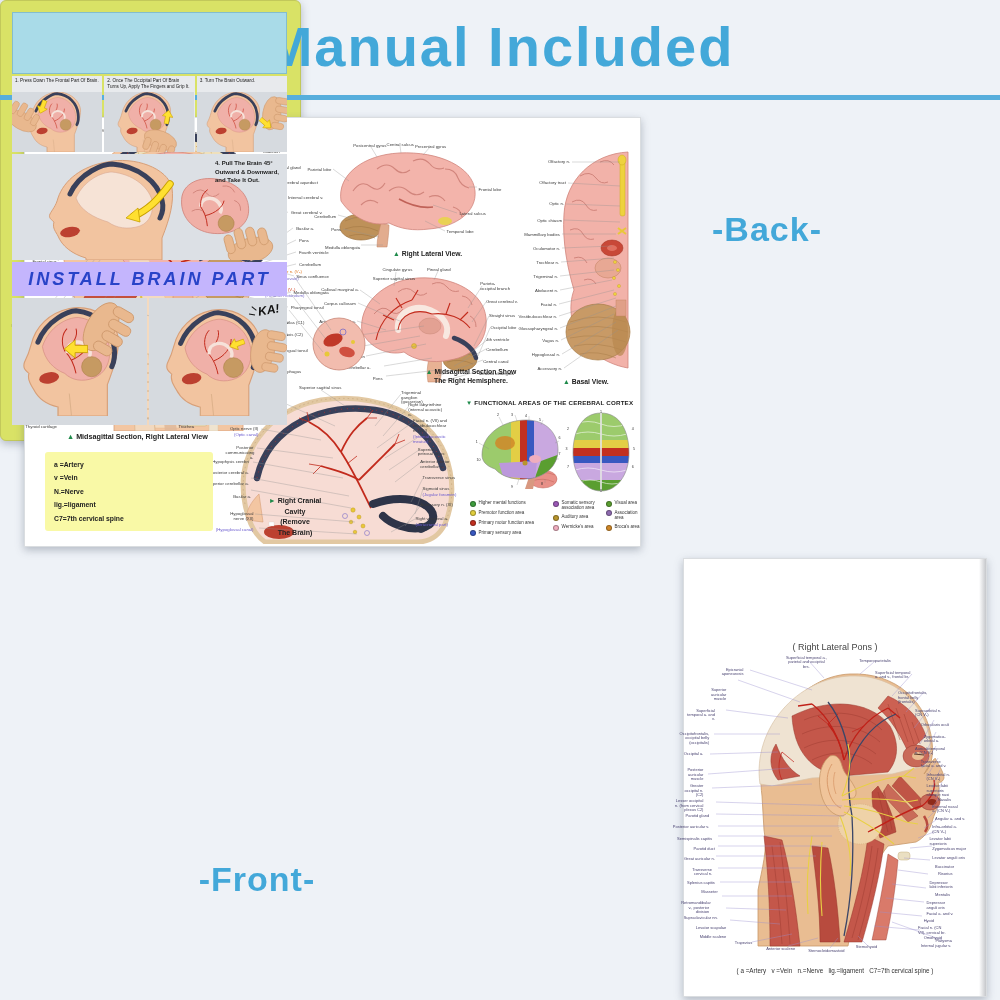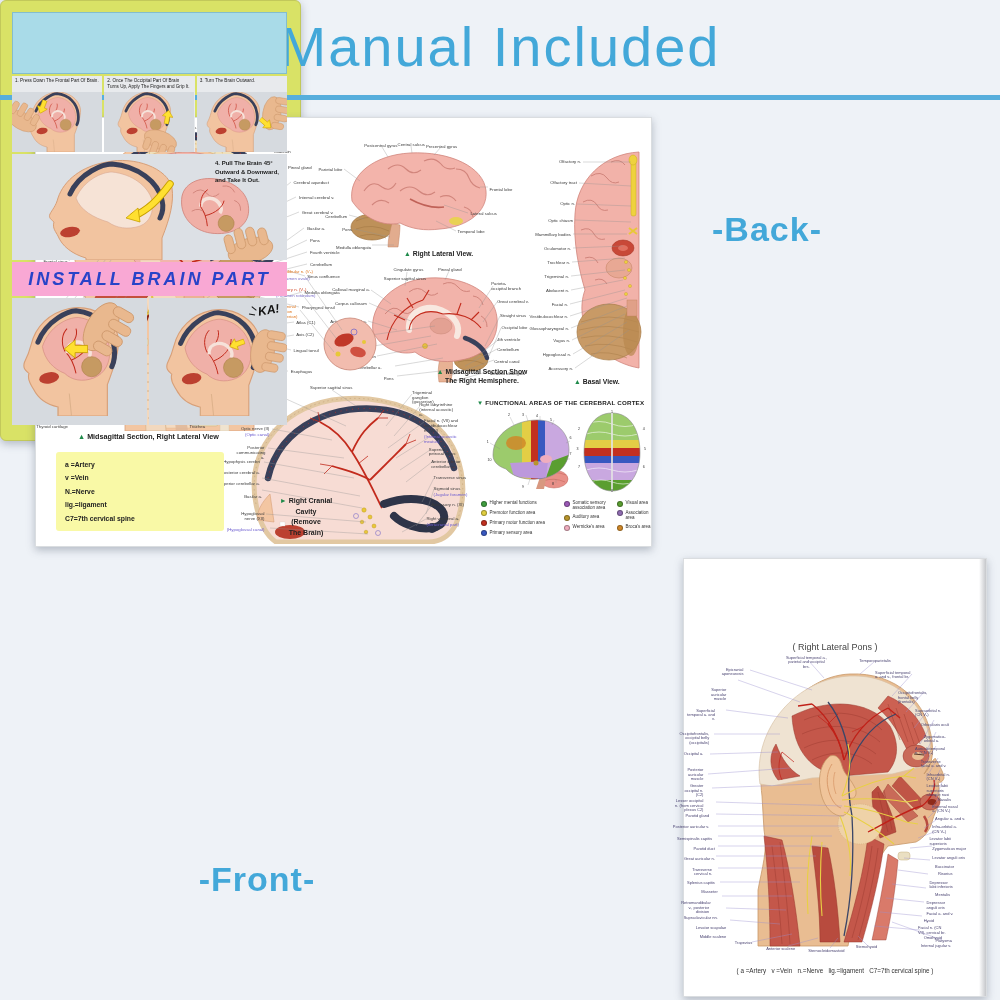--- a/index.html
+++ b/index.html
@@ -4,30 +4,30 @@
 <style>
   html,body{margin:0;padding:0;}
   body{
     width:1000px;height:1000px;position:relative;overflow:hidden;
     background:#EEF2F7;font-family:"Liberation Sans",sans-serif;
   }
   .abs{position:absolute;}
 
   
   .main-title{position:absolute;top:14px;left:0;width:100%;text-align:center;
-    font-size:56px;font-weight:400;color:#43A8D9;letter-spacing:2px;}
+    font-size:56px;font-weight:700;color:#43A8D9;letter-spacing:2px;}
   .title-divider{position:absolute;top:95px;left:0;width:100%;height:5px;background:#57AEDC;}
   .side-label{position:absolute;color:#43A8D9;font-size:34px;font-weight:700;letter-spacing:1px;text-align:center;width:150px;}
   #back-label{left:692px;top:210px;}
   #front-label{left:182px;top:860px;}
 
   
   .poster{position:absolute;background:#fff;border:1px solid #DADDE0;
     box-shadow:0 3px 8px rgba(70,80,100,.35);}
-  #back-poster{left:35px;top:117px;width:615px;height:428px;}
+  #back-poster{left:24px;top:117px;width:615px;height:428px;}
   #model-panel{left:683px;top:558px;width:302px;height:437px;}
   #front-panel{left:378px;top:558px;width:299px;height:439px;background:#D9E266;
     border-radius:6px;border:1px solid #C2C85A;box-shadow:0 3px 8px rgba(70,80,100,.35);}
 
   
   .cap{position:absolute;font-weight:bold;color:#222;}
   .tri{color:#1E8A4A;margin-right:2px;}
   .cap-midsagittal{left:42px;top:314px;font-size:7.2px;}
   .cap-lateral{left:368px;top:132px;font-size:6.8px;}
   .cap-hemisphere{left:388px;top:249px;width:116px;text-align:center;font-size:6.8px;line-height:9px;}
@@ -55,21 +55,21 @@
   .fp-header{position:absolute;left:12px;top:12px;width:275px;height:62px;background:#A9DBE8;
     border:1px solid #84BDCD;box-sizing:border-box;text-align:center;}
   .fp-header div{font-size:13.2px;font-weight:800;font-style:italic;color:#2843C8;letter-spacing:.5px;line-height:19px;}
   .fp-header div:first-child{margin-top:10px;}
   .fp-steps{position:absolute;left:12px;top:76px;width:275px;height:76px;display:flex;gap:2px;}
   .fp-cell{flex:1;background:#E8EAED;position:relative;overflow:hidden;}
   .fp-cell .step-cap{font-size:4.6px;color:#1a1a1a;line-height:1.25;padding:2px 3px 0 3px;height:14px;}
   .fp-cell svg{position:absolute;left:0;bottom:0;}
   .fp-big{position:absolute;left:12px;top:154px;width:275px;height:106px;background:#DCE0E5;overflow:hidden;}
   .fp-step4{position:absolute;left:203px;top:5px;width:70px;font-size:6px;color:#222;line-height:8.6px;font-weight:600;}
-  .fp-install{position:absolute;left:12px;top:262px;width:275px;height:34px;background:#f9a8d4;
+  .fp-install{position:absolute;left:12px;top:262px;width:275px;height:34px;background:#c4b5fd;
     text-align:center;line-height:34px;font-size:18px;font-weight:800;font-style:italic;color:#2843C8;letter-spacing:3px;}
   .fp-photos{position:absolute;left:12px;top:298px;width:275px;height:127px;display:flex;gap:2px;}
   .fp-photo{background:#D6DADF;position:relative;overflow:hidden;}
   .fp-photo.left{width:135px;}
   .fp-photo.right{width:138px;}
   .ka{position:absolute;right:8px;top:5px;font-size:12px;font-weight:800;font-style:italic;color:#111;transform:rotate(-10deg);}
   .ka-line{position:absolute;background:#111;width:6px;height:1.2px;}
   .ka-l1{right:30px;top:10px;transform:rotate(40deg);}
   .ka-l2{right:32px;top:16px;transform:rotate(10deg);}
 

